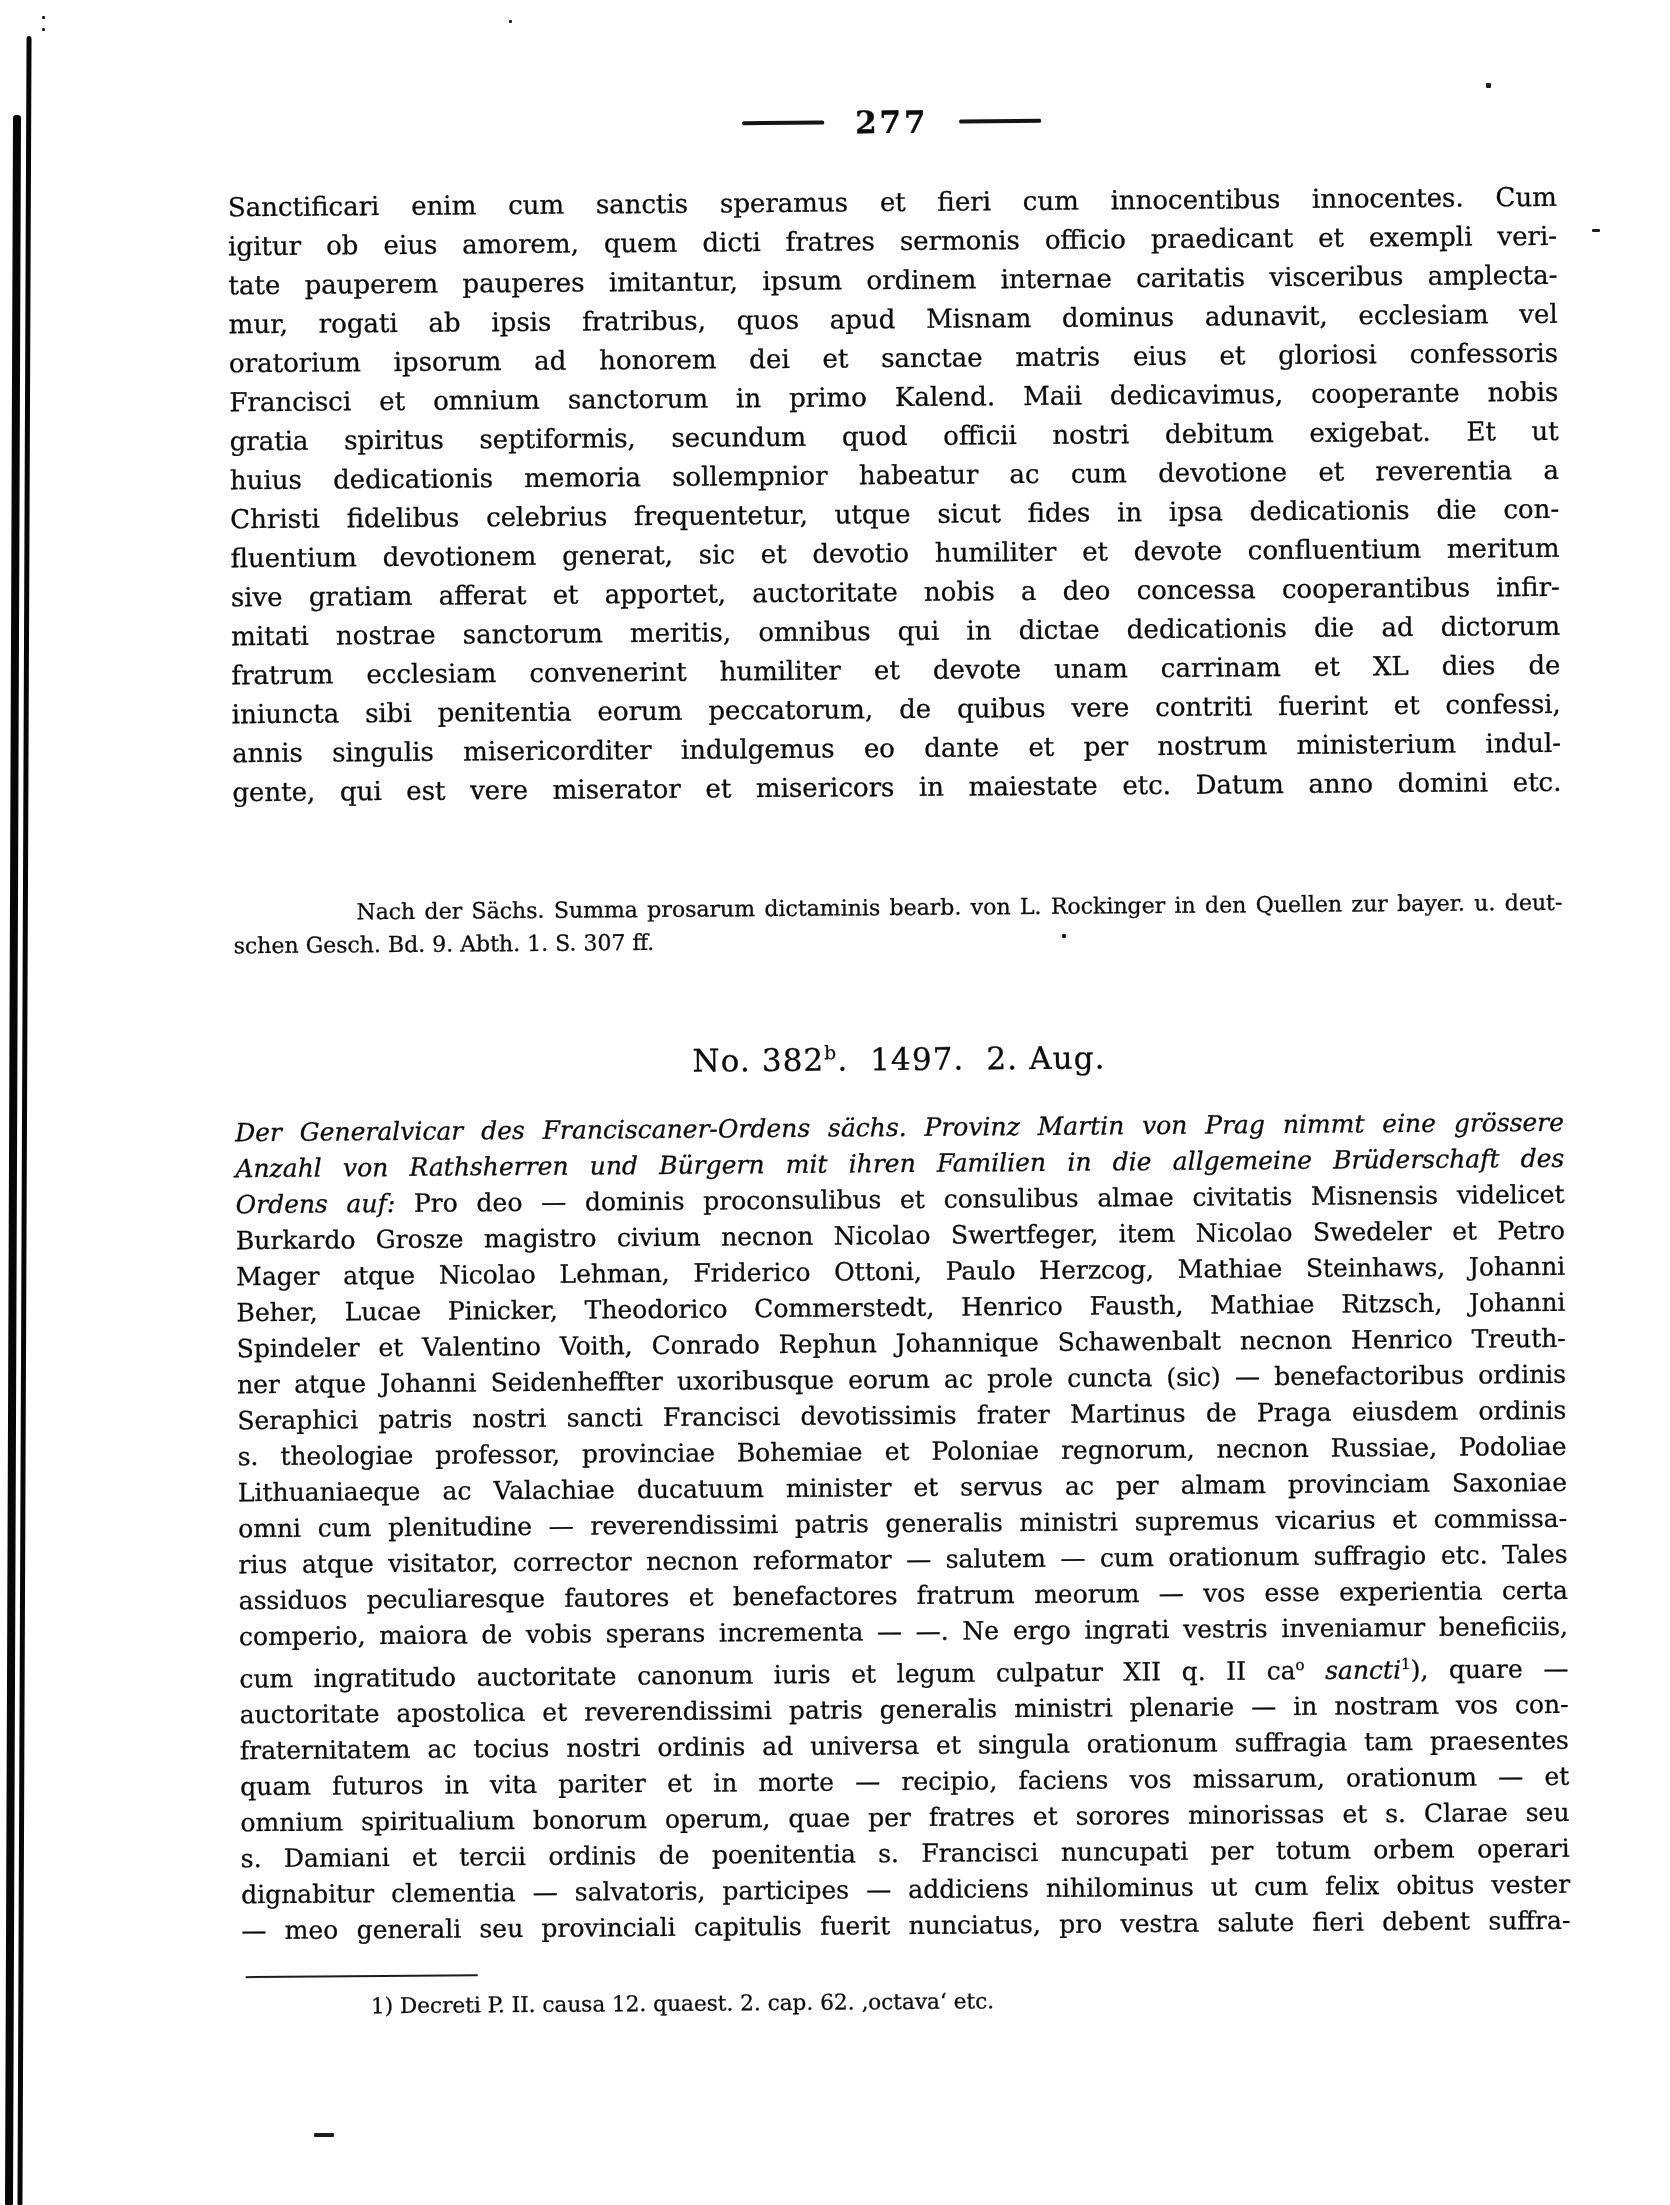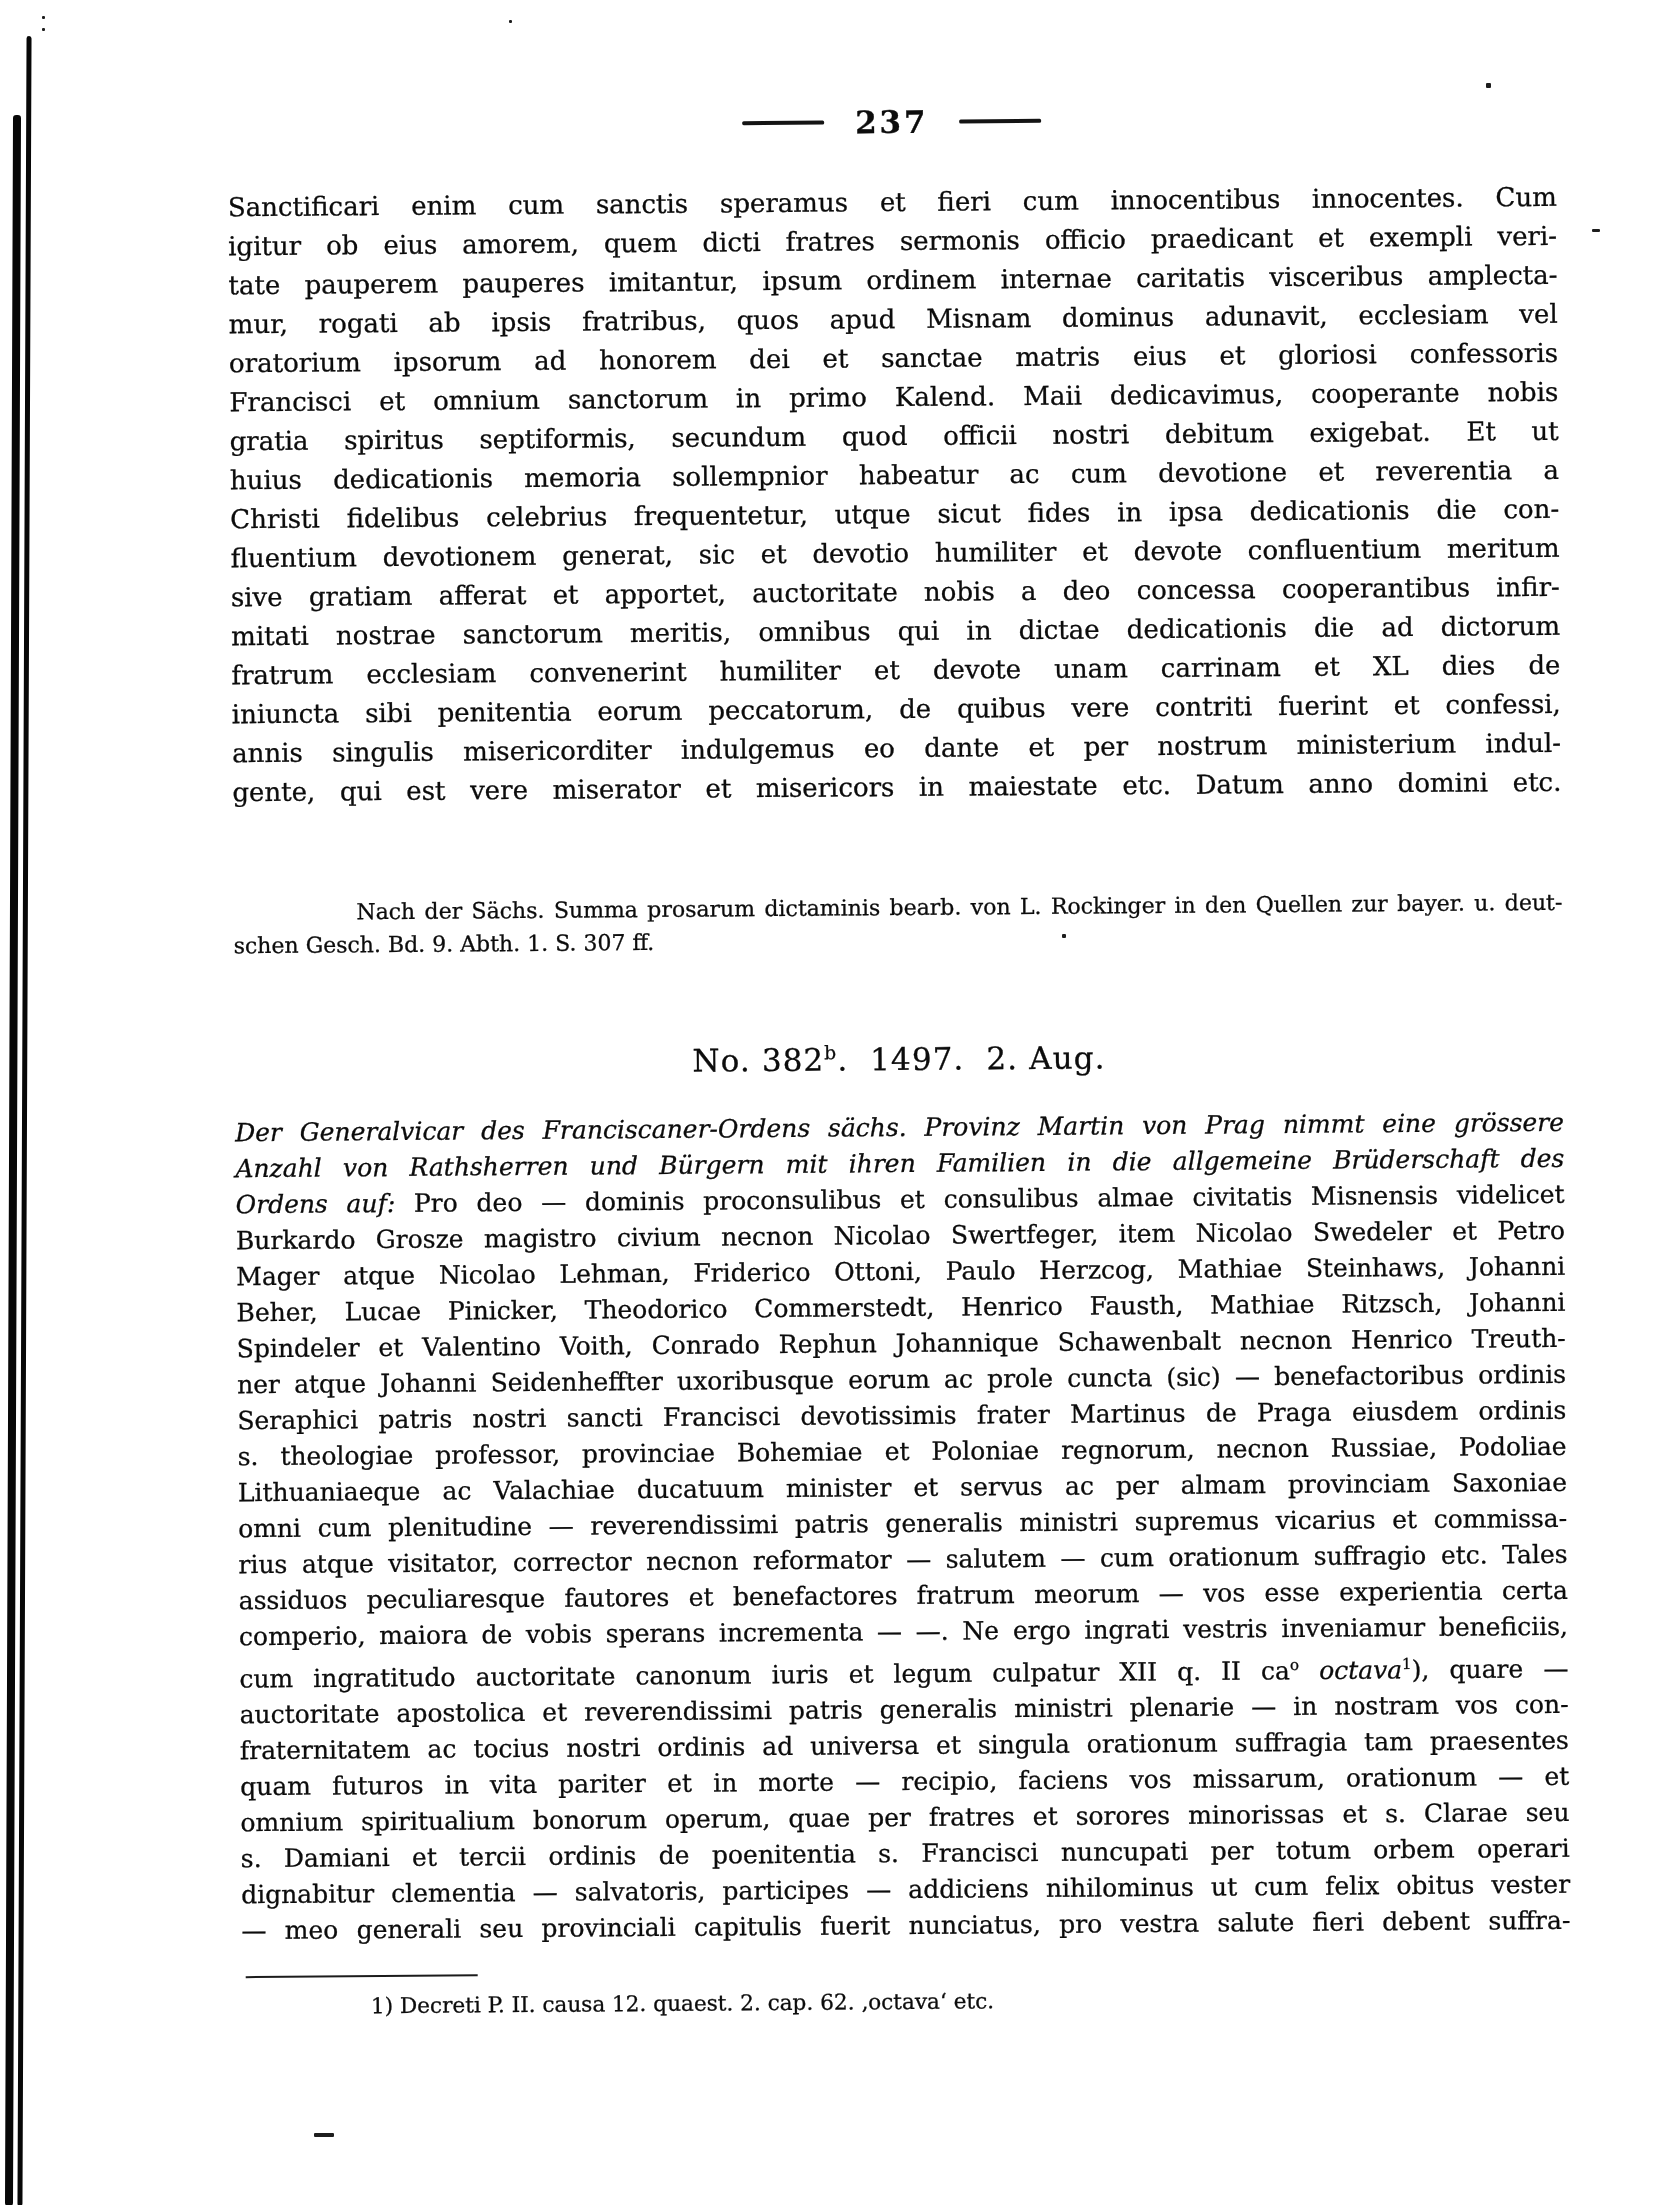--- a/index.html
+++ b/index.html
@@ -85,21 +85,21 @@
 <div class="speck" style="left:509px; top:19.5px;   width:3.2px;  height:3.2px;"></div>
 <div class="speck" style="left:1486px;top:83px;  width:4.9px;  height:4.9px;"></div>
 <div class="speck" style="left:1592px;top:229px;  width:8px; height:2.7px;"></div>
 <div class="speck" style="left:1062px;top:934px; width:3.8px;  height:3.8px;"></div>
 <div class="speck" style="left:314px; top:2133px; width:20px; height:3.8px;"></div>
 
 <div class="content">
 
   <div class="pagehead">
     <div class="rule"></div>
-    <div class="num">237</div>
+    <div class="num">277</div>
     <div class="rule"></div>
   </div>
 
   <div class="body1">
       <div class="tline">Sanctificari enim cum sanctis speramus et fieri cum innocentibus innocentes. Cum</div>
       <div class="tline">igitur ob eius amorem, quem dicti fratres sermonis officio praedicant et exempli veri-</div>
       <div class="tline">tate pauperem pauperes imitantur, ipsum ordinem internae caritatis visceribus amplecta-</div>
       <div class="tline">mur, rogati ab ipsis fratribus, quos apud Misnam dominus adunavit, ecclesiam vel</div>
       <div class="tline">oratorium ipsorum ad honorem dei et sanctae matris eius et gloriosi confessoris</div>
       <div class="tline">Francisci et omnium sanctorum in primo Kalend. Maii dedicavimus, cooperante nobis</div>
@@ -131,21 +131,21 @@
       <div class="tline">Beher, Lucae Pinicker, Theodorico Commerstedt, Henrico Fausth, Mathiae Ritzsch, Johanni</div>
       <div class="tline">Spindeler et Valentino Voith, Conrado Rephun Johannique Schawenbalt necnon Henrico Treuth-</div>
       <div class="tline">ner atque Johanni Seidenheffter uxoribusque eorum ac prole cuncta (sic) — benefactoribus ordinis</div>
       <div class="tline">Seraphici patris nostri sancti Francisci devotissimis frater Martinus de Praga eiusdem ordinis</div>
       <div class="tline">s. theologiae professor, provinciae Bohemiae et Poloniae regnorum, necnon Russiae, Podoliae</div>
       <div class="tline">Lithuaniaeque ac Valachiae ducatuum minister et servus ac per almam provinciam Saxoniae</div>
       <div class="tline">omni cum plenitudine — reverendissimi patris generalis ministri supremus vicarius et commissa-</div>
       <div class="tline">rius atque visitator, corrector necnon reformator — salutem — cum orationum suffragio etc. Tales</div>
       <div class="tline">assiduos peculiaresque fautores et benefactores fratrum meorum — vos esse experientia certa</div>
       <div class="tline">comperio, maiora de vobis sperans incrementa — —. Ne ergo ingrati vestris inveniamur beneficiis,</div>
-      <div class="tline"><span>cum ingratitudo auctoritate canonum iuris et legum culpatur XII q. II ca</span><span class="sup">o</span><span> </span><span class="it">octava</span><span class="sup">1</span><span>), quare —</span></div>
+      <div class="tline"><span>cum ingratitudo auctoritate canonum iuris et legum culpatur XII q. II ca</span><span class="sup">o</span><span> </span><span class="it">sancti</span><span class="sup">1</span><span>), quare —</span></div>
       <div class="tline">auctoritate apostolica et reverendissimi patris generalis ministri plenarie — in nostram vos con-</div>
       <div class="tline">fraternitatem ac tocius nostri ordinis ad universa et singula orationum suffragia tam praesentes</div>
       <div class="tline">quam futuros in vita pariter et in morte — recipio, faciens vos missarum, orationum — et</div>
       <div class="tline">omnium spiritualium bonorum operum, quae per fratres et sorores minorissas et s. Clarae seu</div>
       <div class="tline">s. Damiani et tercii ordinis de poenitentia s. Francisci nuncupati per totum orbem operari</div>
       <div class="tline">dignabitur clementia — salvatoris, participes — addiciens nihilominus ut cum felix obitus vester</div>
       <div class="tline">— meo generali seu provinciali capitulis fuerit nunciatus, pro vestra salute fieri debent suffra-</div>
     </div>
 
   <div class="fnrule"></div>

